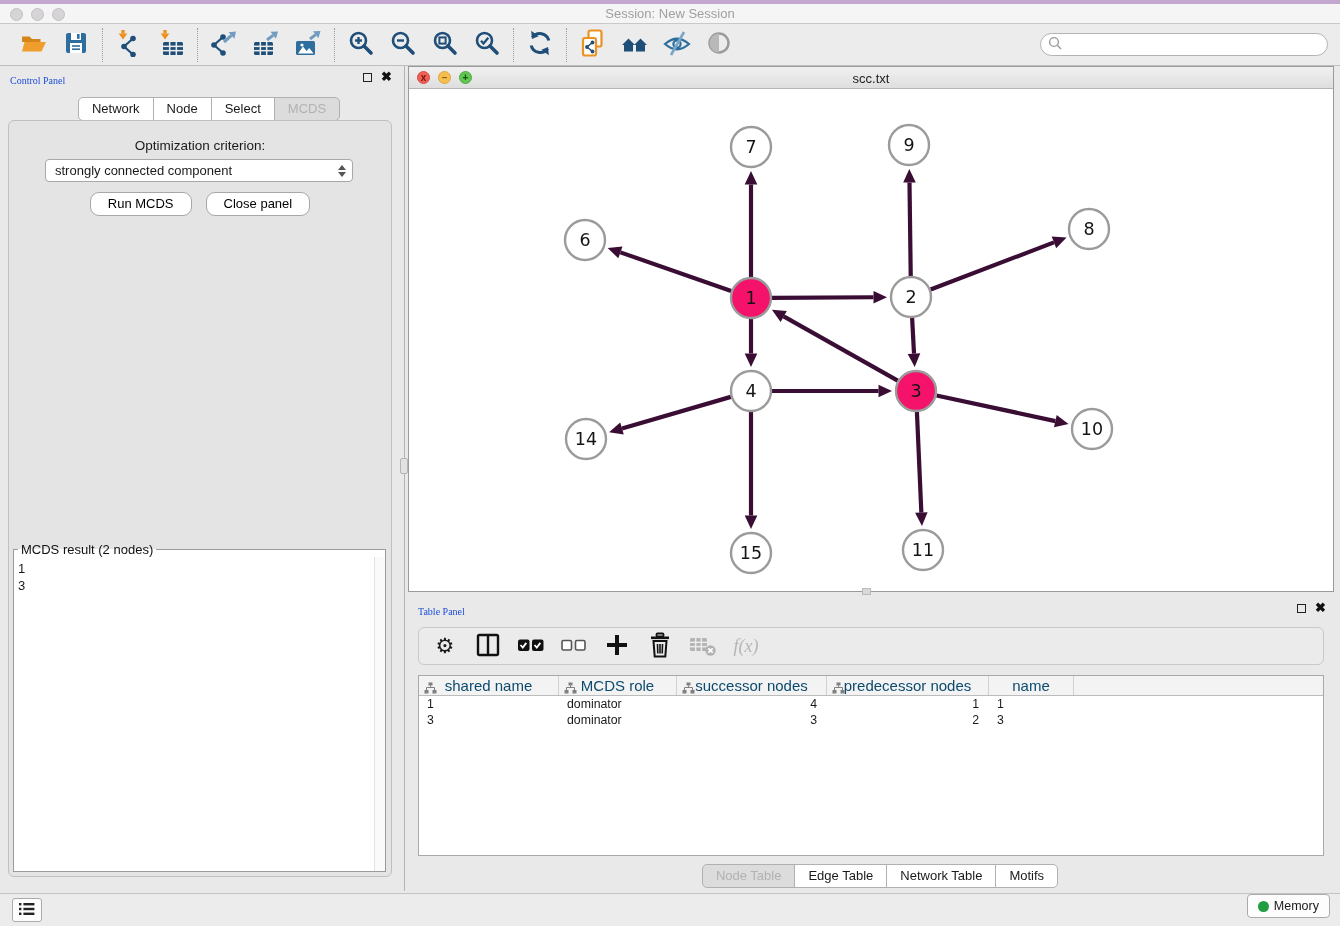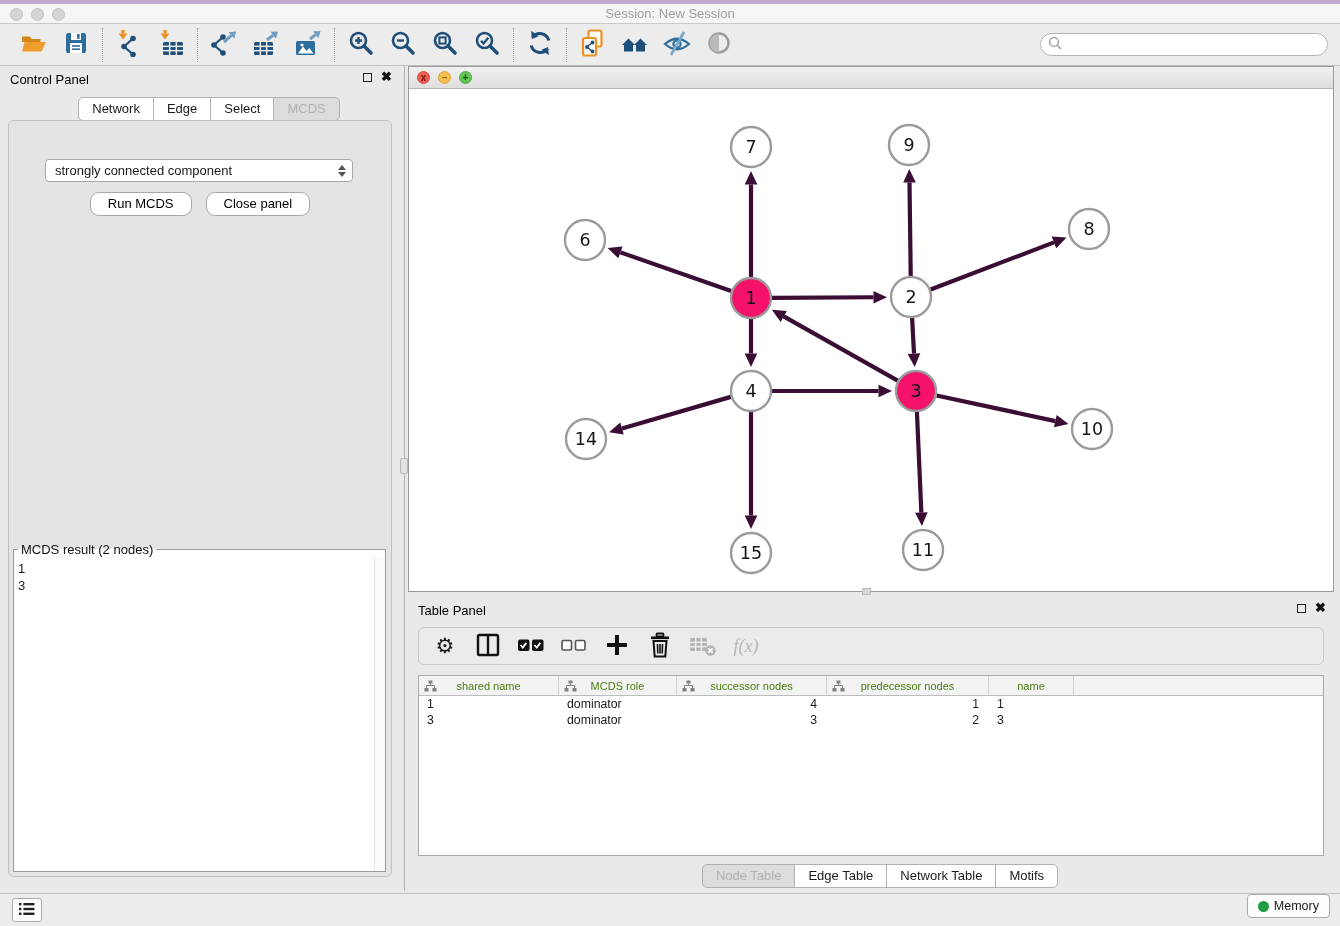--- a/index.html
+++ b/index.html
@@ -18,21 +18,21 @@
   .toolbar { position:absolute; left:0; top:24px; width:1340px; height:42px; background:#ececec; border-bottom:1px solid #bfbfbf; display:flex; align-items:center; padding-left:8px; }
   .tgroup { display:flex; align-items:center; gap:8px; padding:0 9px; }
   .tsep { width:1px; height:34px; border-left:1px dotted #9f9f9f; }
   .tbtn { width:34px; height:34px; display:flex; align-items:center; justify-content:center; cursor:pointer; }
   .search-wrap { position:absolute; right:12px; top:9px; width:288px; height:23px; background:#fff; border:1px solid #b3b3b3; border-radius:12px; display:flex; align-items:center; padding-left:7px; }
   .search-wrap input { border:none; outline:none; flex:1; height:19px; font-size:13px; background:transparent; font-family:"Liberation Sans",sans-serif; }
 
   
   .control-panel { position:absolute; left:0; top:66px; width:400px; height:825px; background:#e9e9e9; }
   .panel-head { position:relative; height:26px; padding:6px 10px 0 10px; }
-  .panel-title { font-size:13px; color:#000000; }
+  .panel-title { font-size:10px; color:#1d4ed8;font-family:Liberation Serif, serif; }
   .panel-head-btns { position:absolute; right:8px; top:6px; display:flex; align-items:center; gap:9px; }
   .float-box { width:9px; height:9px; border:1.6px solid #222; display:inline-block; cursor:pointer; }
   .close-x { font-size:13px; font-weight:bold; color:#111; cursor:pointer; line-height:10px; }
   .seg-tabs { position:absolute; left:0; right:0; display:flex; justify-content:center; }
   .cp-tabs { top:31px; }
   .seg-tab { padding:3px 13px 4px 13px; background:#fff; border:1px solid #b0b0b0; margin-left:-1px; font-size:13px; cursor:pointer; white-space:nowrap; }
   .seg-tab:first-child { border-radius:5px 0 0 5px; margin-left:18px; }
   .seg-tab:last-child { border-radius:0 5px 5px 0; }
   .seg-tab.selected { background:#dcdcdc; color:#b2b2b2; }
   .cp-inner { position:absolute; left:8px; right:8px; top:54px; bottom:14px; background:#e4e4e4; border:1px solid #c0c0c0; border-radius:6px; }
@@ -68,21 +68,21 @@
   .net-canvas svg text { font-family:"DejaVu Sans", sans-serif; }
 
   
   .table-panel { position:absolute; left:408px; top:597px; width:926px; height:291px; background:#e9e9e9; }
   .tp-toolbar { position:absolute; left:10px; right:10px; top:30px; height:38px; background:#ebebeb; border:1px solid #c9c9c9; border-radius:6px; display:flex; align-items:center; gap:15px; padding-left:12px; }
   .tp-btn { width:28px; height:28px; display:flex; align-items:center; justify-content:center; cursor:pointer; }
   .tp-btn .glyph { font-size:21px; line-height:22px; color:#1a1a1a; }
   .tp-btn .fx { font-family:"Liberation Serif", serif; font-style:italic; font-size:18px; color:#b5b5b5; }
   .node-table { position:absolute; left:10px; right:10px; top:78px; height:181px; background:#fff; border:1px solid #a9a9a9; overflow:hidden; }
   .nt-header { display:flex; height:20px; background:#f3f3f3; border-bottom:1px solid #bcbcbc; }
-  .nt-hcell { position:relative; display:flex; align-items:center; justify-content:center; font-size:11px; color:#4d7c0f; border-right:1px solid #d2d2d2; cursor:pointer; }
+  .nt-hcell { position:relative; display:flex; align-items:center; justify-content:center; font-size:15px; color:#0c4a6e; border-right:1px solid #d2d2d2; cursor:pointer; }
   .nt-hicon { position:absolute; left:5px; top:4px; }
   .nt-row { display:flex; height:16px; }
   .nt-cell { font-size:12.3px; line-height:16px; white-space:nowrap; overflow:hidden; }
   .tp-tabs { top:267px; }
   .statusbar { position:absolute; left:0; top:893px; width:1340px; height:33px; background:#ececec; border-top:1px solid #c3c3c3; }
   .list-btn { position:absolute; left:12px; top:4px; width:30px; height:24px; background:#fdfdfd; border:1px solid #ababab; border-radius:3px; display:flex; align-items:center; justify-content:center; cursor:pointer; }
   .memory-btn { position:absolute; right:10px; top:0; height:24px; background:#fdfdfd; border:1px solid #ababab; border-radius:4px; display:flex; align-items:center; gap:5px; padding:0 10px; font-size:12.5px; cursor:pointer; }
   .mem-dot { width:11px; height:11px; border-radius:50%; background:#1e9e40; }
 </style>
 </head>
@@ -268,25 +268,26 @@
   <div class="control-panel">
     <div class="panel-head">
       <span class="panel-title">Control Panel</span>
       <span class="panel-head-btns">
         <span class="float-box"></span>
         <span class="close-x">✖</span>
       </span>
     </div>
     <div class="seg-tabs cp-tabs" id="cp-tabs">
         <span class="seg-tab">Network</span>
-        <span class="seg-tab">Edge</span>
+        <span class="seg-tab">Node</span>
         <span class="seg-tab">Select</span>
         <span class="seg-tab selected">MCDS</span>
       </div>
     <div class="cp-inner">
+      <div class="opt-label">Optimization criterion:</div>
       <div class="combo">
         <span class="combo-text">strongly connected component</span>
         <span class="stepper">
             <span class="up"></span>
             <span class="dn"></span>
           </span>
       </div>
       <div class="btn-row">
         <button class="push-btn">Run MCDS</button>
         <button class="push-btn">Close panel</button>
@@ -307,20 +308,21 @@
   <div class="vsplit">
     <div class="line"></div>
     <div class="grip"></div>
   </div>
 
   <div class="net-window">
     <div class="net-titlebar">
       <span class="tl tl-red">x</span>
       <span class="tl tl-yellow">–</span>
       <span class="tl tl-green">+</span>
+      <div class="net-title">scc.txt</div>
     </div>
     <div class="net-canvas">
       <svg id="graph-svg" width="924" height="502" viewBox="0 0 924 502">
           <g>
             <line x1="342" y1="188" x2="342" y2="95.5" stroke="#3a0d34" stroke-width="4.2"></line>
             <polygon points="342,82 348.3,95.5 335.7,95.5" fill="#3a0d34"></polygon>
           </g>
           <g>
             <line x1="322.1752536154717" y1="202.07328138371903" x2="211.40133282951476" y2="163.369140386216" stroke="#3a0d34" stroke-width="4.2"></line>
             <polygon points="198.65685301088945,158.91624984717825 213.5,157.4 209.3,169.3" fill="#3a0d34"></polygon>

